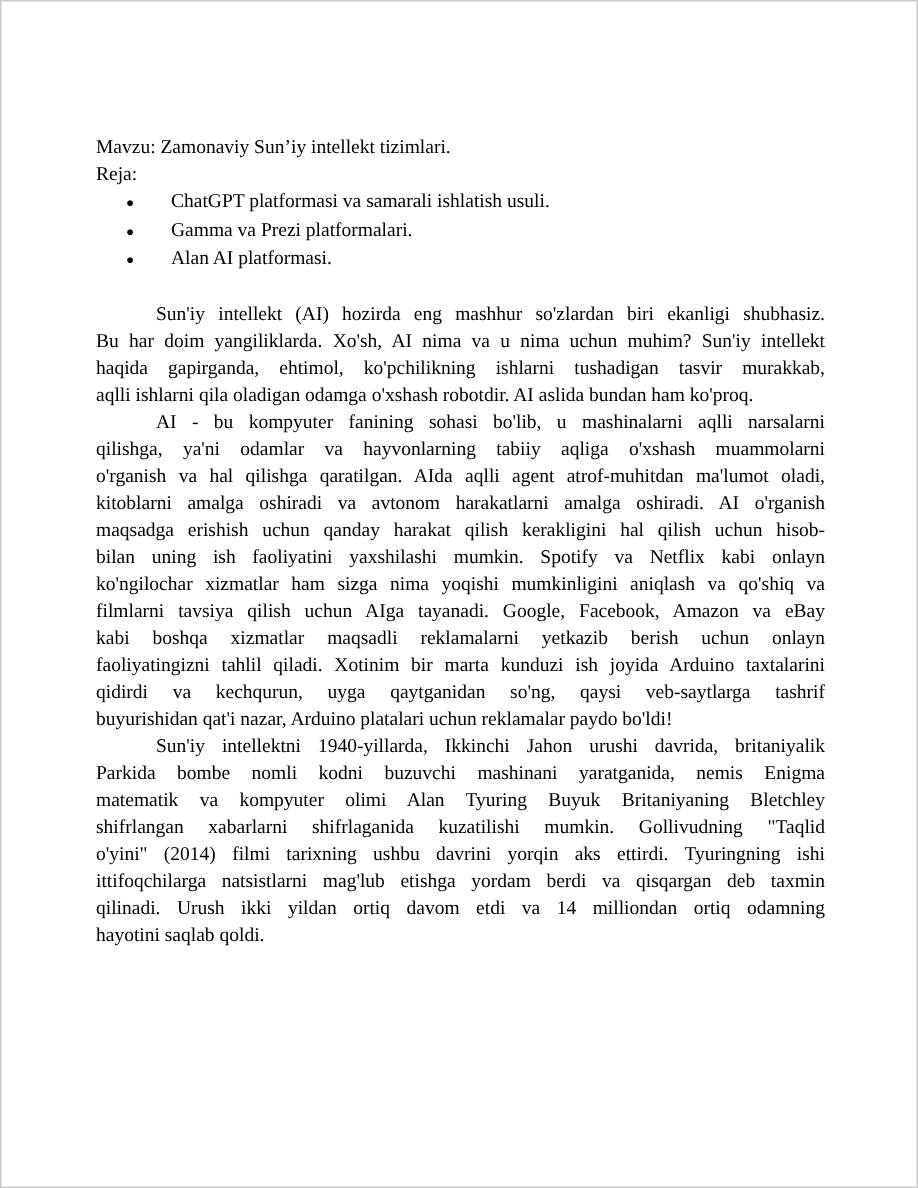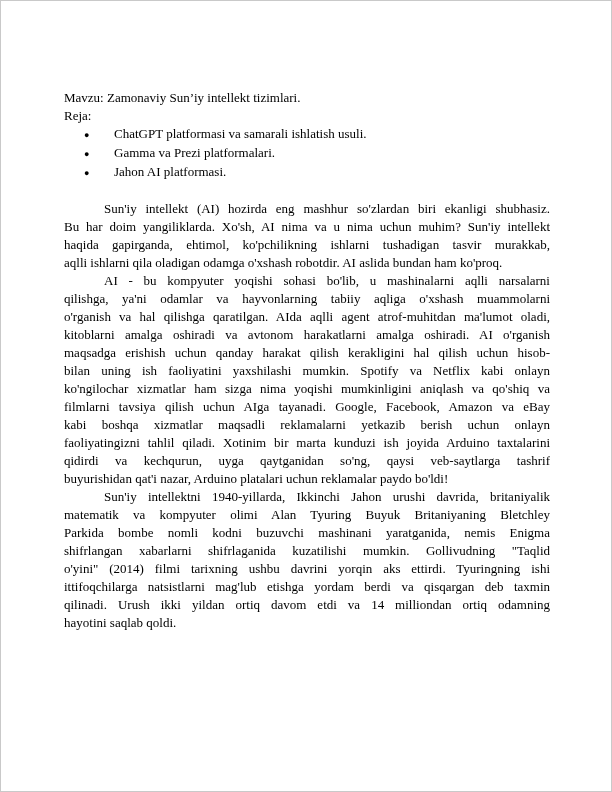--- a/index.html
+++ b/index.html
@@ -76,49 +76,49 @@
         <div class="bullet-row">
           <span class="dot">●</span>
           <span>ChatGPT platformasi va samarali ishlatish usuli.</span>
         </div>
         <div class="bullet-row">
           <span class="dot">●</span>
           <span>Gamma va Prezi platformalari.</span>
         </div>
         <div class="bullet-row">
           <span class="dot">●</span>
-          <span>Jahon AI platformasi.</span>
+          <span>Alan AI platformasi.</span>
         </div>
       </div>
     <div class="empty-line"></div>
     <div id="paragraphs">
         <div class="para">
           <div class="line bodyline first">Sun'iy intellekt (AI) hozirda eng mashhur so'zlardan biri ekanligi shubhasiz.</div>
           <div class="line bodyline">Bu har doim yangiliklarda. Xo'sh, AI nima va u nima uchun muhim? Sun'iy intellekt</div>
           <div class="line bodyline">haqida gapirganda, ehtimol, ko'pchilikning ishlarni tushadigan tasvir murakkab,</div>
           <div class="line bodyline last">aqlli ishlarni qila oladigan odamga o'xshash robotdir. AI aslida bundan ham ko'proq.</div>
         </div>
         <div class="para">
-          <div class="line bodyline first">AI - bu kompyuter yoqishi sohasi bo'lib, u mashinalarni aqlli narsalarni</div>
+          <div class="line bodyline first">AI - bu kompyuter fanining sohasi bo'lib, u mashinalarni aqlli narsalarni</div>
           <div class="line bodyline">qilishga, ya'ni odamlar va hayvonlarning tabiiy aqliga o'xshash muammolarni</div>
           <div class="line bodyline">o'rganish va hal qilishga qaratilgan. AIda aqlli agent atrof-muhitdan ma'lumot oladi,</div>
           <div class="line bodyline">kitoblarni amalga oshiradi va avtonom harakatlarni amalga oshiradi. AI o'rganish</div>
           <div class="line bodyline">maqsadga erishish uchun qanday harakat qilish kerakligini hal qilish uchun hisob-</div>
           <div class="line bodyline">bilan uning ish faoliyatini yaxshilashi mumkin. Spotify va Netflix kabi onlayn</div>
           <div class="line bodyline">ko'ngilochar xizmatlar ham sizga nima yoqishi mumkinligini aniqlash va qo'shiq va</div>
           <div class="line bodyline">filmlarni tavsiya qilish uchun AIga tayanadi. Google, Facebook, Amazon va eBay</div>
           <div class="line bodyline">kabi boshqa xizmatlar maqsadli reklamalarni yetkazib berish uchun onlayn</div>
           <div class="line bodyline">faoliyatingizni tahlil qiladi. Xotinim bir marta kunduzi ish joyida Arduino taxtalarini</div>
           <div class="line bodyline">qidirdi va kechqurun, uyga qaytganidan so'ng, qaysi veb-saytlarga tashrif</div>
           <div class="line bodyline last">buyurishidan qat'i nazar, Arduino platalari uchun reklamalar paydo bo'ldi!</div>
         </div>
         <div class="para">
           <div class="line bodyline first">Sun'iy intellektni 1940-yillarda, Ikkinchi Jahon urushi davrida, britaniyalik</div>
+          <div class="line bodyline">Parkida bombe nomli kodni buzuvchi mashinani yaratganida, nemis Enigma</div>
           <div class="line bodyline">matematik va kompyuter olimi Alan Tyuring Buyuk Britaniyaning Bletchley</div>
-          <div class="line bodyline">Parkida bombe nomli kodni buzuvchi mashinani yaratganida, nemis Enigma</div>
           <div class="line bodyline">shifrlangan xabarlarni shifrlaganida kuzatilishi mumkin. Gollivudning "Taqlid</div>
           <div class="line bodyline">o'yini" (2014) filmi tarixning ushbu davrini yorqin aks ettirdi. Tyuringning ishi</div>
           <div class="line bodyline">ittifoqchilarga natsistlarni mag'lub etishga yordam berdi va qisqargan deb taxmin</div>
           <div class="line bodyline">qilinadi. Urush ikki yildan ortiq davom etdi va 14 milliondan ortiq odamning</div>
           <div class="line bodyline last">hayotini saqlab qoldi.</div>
         </div>
       </div>
   </div>
 </div>
 

